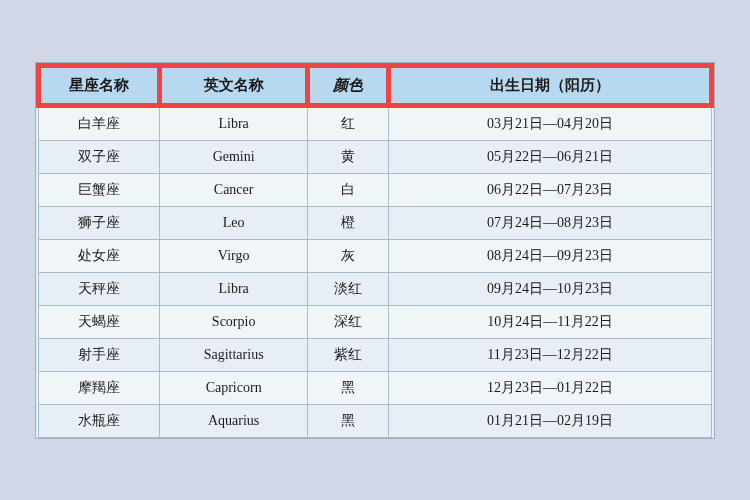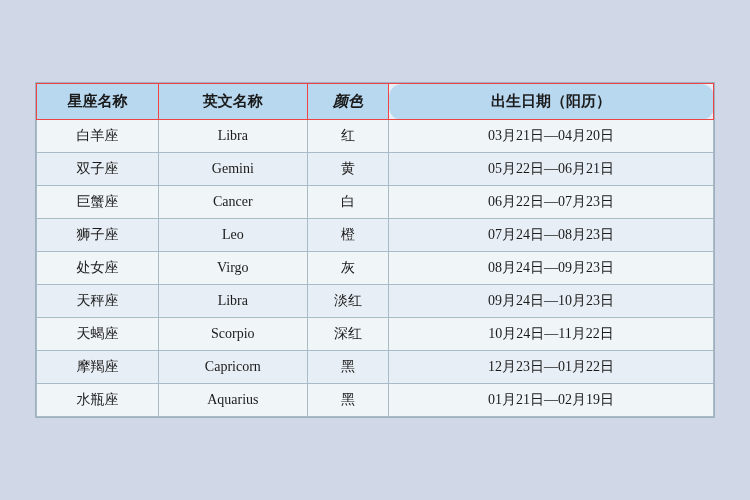--- a/index.html
+++ b/index.html
@@ -27,21 +27,21 @@
     table {
       width: 100%;
       border-collapse: collapse;
     }
 
     thead tr {
       background-color: #b8d8f0;
     }
 
     thead th {
-      border: 1px solid #ef4444;
+      border: 5px solid #ef4444;
       padding: 8px 12px;
       text-align: center;
       font-size: 15px;
       font-weight: bold;
       color: #1a1a1a;
     }
 
     tbody tr {
       background-color: #f0f5f8;
       border-radius: 15px;
@@ -114,20 +114,26 @@
           <td>淡红</td>
           <td>09月24日—10月23日</td>
         </tr>
         <tr>
           <td>天蝎座</td>
           <td>Scorpio</td>
           <td>深红</td>
           <td>10月24日—11月22日</td>
         </tr>
         <tr>
+          <td>射手座</td>
+          <td>Sagittarius</td>
+          <td>紫红</td>
+          <td>11月23日—12月22日</td>
+        </tr>
+        <tr>
           <td>摩羯座</td>
           <td>Capricorn</td>
           <td>黑</td>
           <td>12月23日—01月22日</td>
         </tr>
         <tr>
           <td>水瓶座</td>
           <td>Aquarius</td>
           <td>黑</td>
           <td>01月21日—02月19日</td>

